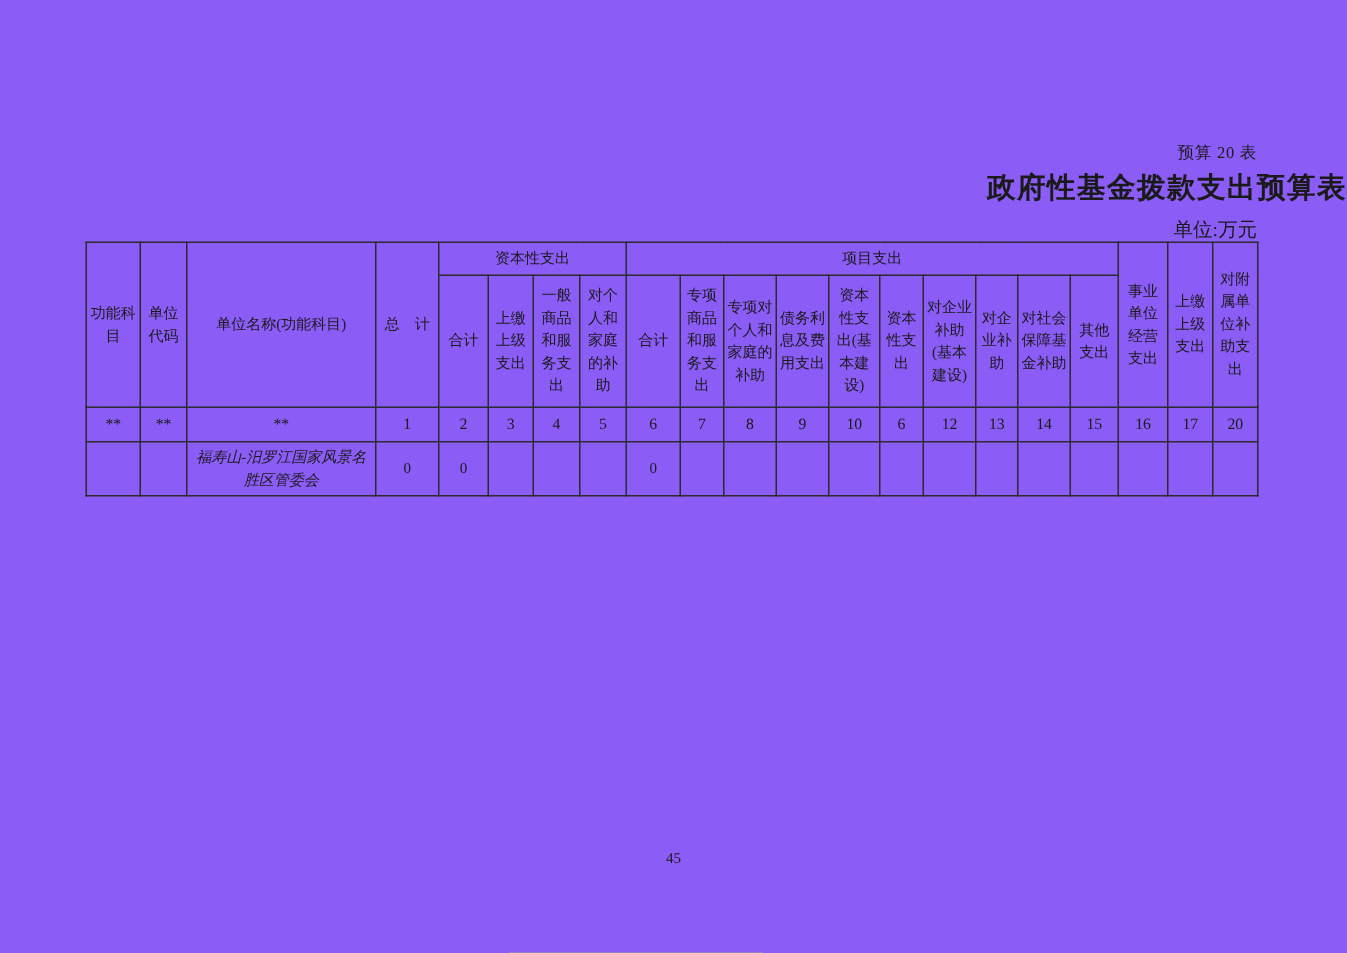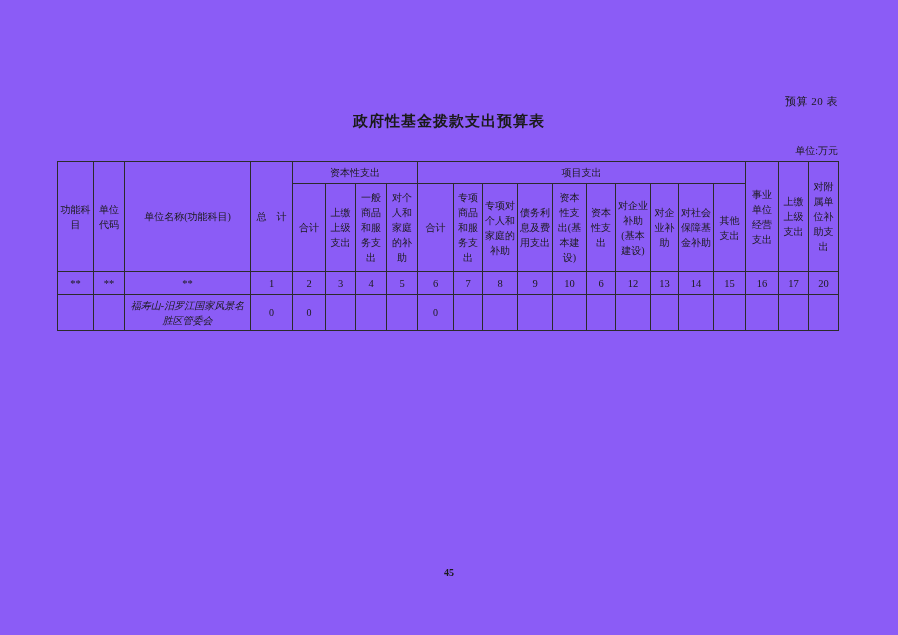--- a/index.html
+++ b/index.html
@@ -19,30 +19,30 @@
     top: 94px;
     right: 60px;
     font-size: 11px;
     letter-spacing: 0.5px;
   }
   .doc-title {
     position: absolute;
     top: 112px;
     left: 0;
     width: 100%;
-    text-align: center;
-    font-size: 15px;
+    text-align: right;
+    font-size: 19px;
     font-weight: bold;
     letter-spacing: 1px;
   }
   .unit-note {
     position: absolute;
     top: 144px;
     right: 60px;
-    font-size: 10px;
+    font-size: 13px;
   }
   table.budget {
     position: absolute;
     left: 57px;
     top: 161px;
     width: 781px;
     border-collapse: collapse;
     table-layout: fixed;
   }
   table.budget th, table.budget td {
@@ -73,21 +73,20 @@
     padding-right: 3px;
     font-size: 10.5px;
   }
   .page-number {
     position: absolute;
     top: 567px;
     left: 0;
     width: 100%;
     text-align: center;
     font-size: 10px;
-    font-weight: bold;
   }
 </style>
 </head>
 <body>
 
 <div class="page">
 
   <div class="table-label">预算 20 表</div>
 
   <div class="doc-title">政府性基金拨款支出预算表</div>

